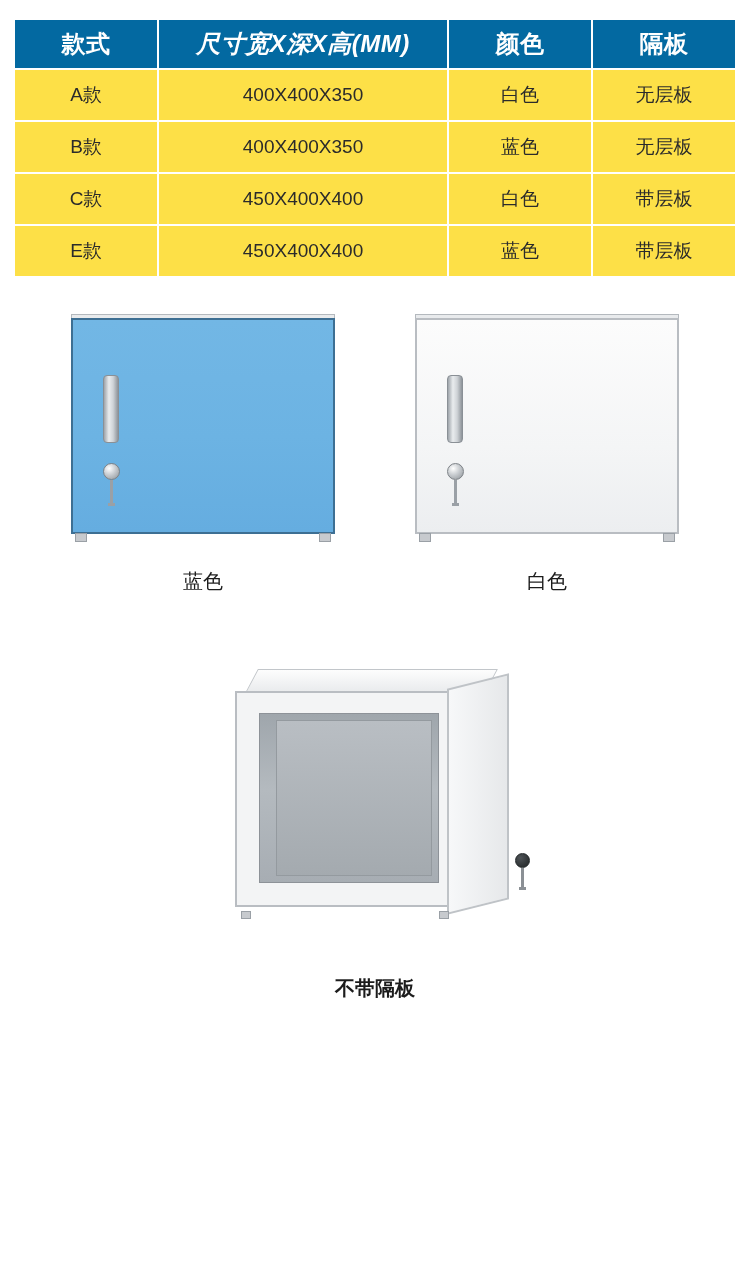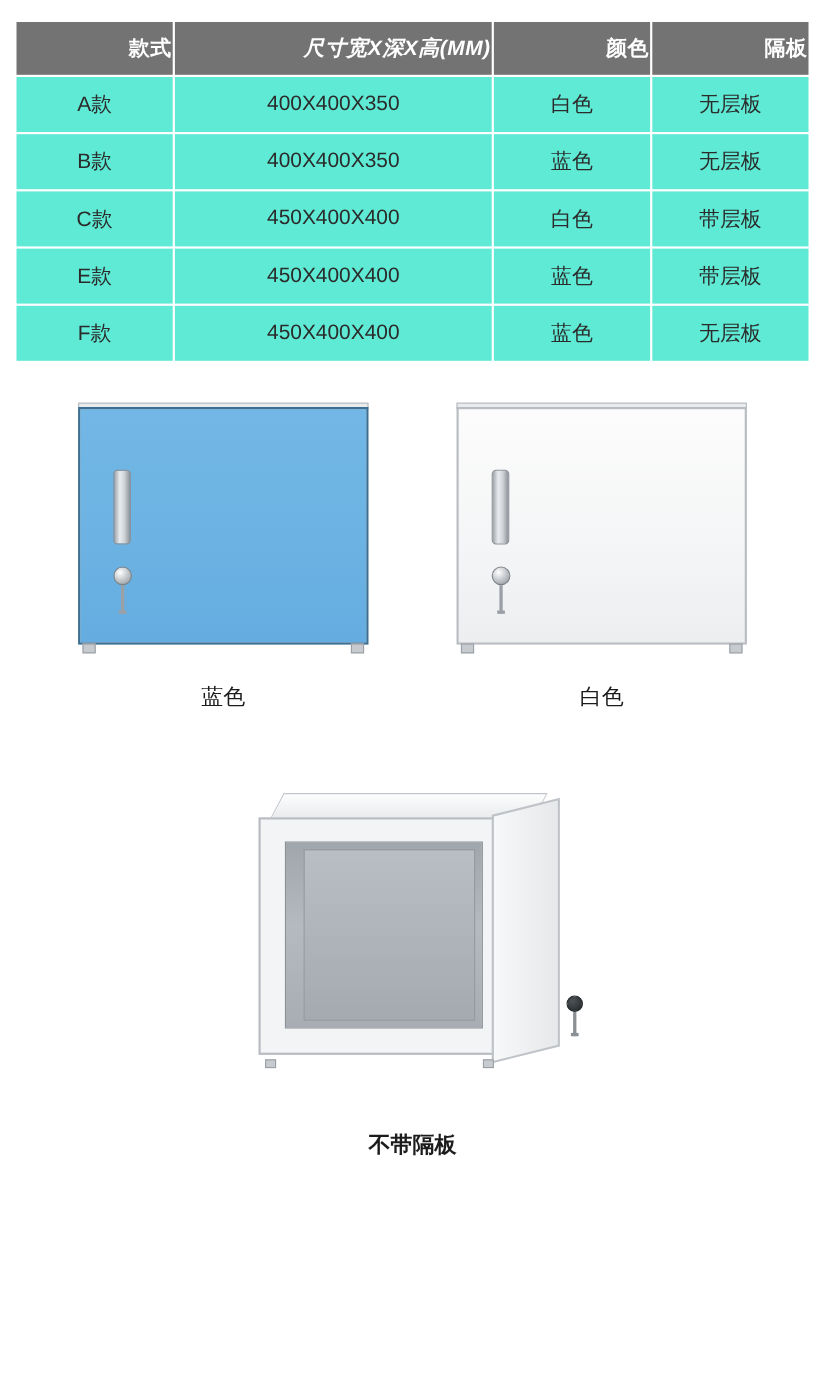--- a/index.html
+++ b/index.html
@@ -17,31 +17,31 @@
 
   
   .spec-table {
     width: 710px;
     margin: 18px auto 0 auto;
     border-collapse: separate;
     border-spacing: 2px;
     table-layout: fixed;
   }
   .spec-table th {
-    background: #737373;
+    background: #0369a1;
     color: #ffffff;
-    font-size: 19px;
+    font-size: 24px;
     font-weight: bold;
     height: 46px;
-    text-align: right;
+    text-align: center;
     vertical-align: middle;
     letter-spacing: 0.5px;
   }
   .spec-table td {
-    background: #5eead4;
+    background: #fde047;
     color: #2b2b2b;
     font-size: 19px;
     height: 48px;
     text-align: center;
     vertical-align: middle;
   }
   .col-style { width: 140px; }
   .col-size  { width: 286px; font-style: italic; }
   .col-color { width: 140px; margin-left: 26px; }
   .col-shelf { width: 140px; }
@@ -289,26 +289,20 @@
       <td>C款</td>
       <td>450X400X400</td>
       <td>白色</td>
       <td>带层板</td>
     </tr>
     <tr>
       <td>E款</td>
       <td>450X400X400</td>
       <td>蓝色</td>
       <td>带层板</td>
-    </tr>
-    <tr>
-      <td>F款</td>
-      <td>450X400X400</td>
-      <td>蓝色</td>
-      <td>无层板</td>
     </tr>
   </tbody>
 </table>
 
 <div class="photo-row">
 
   <div class="photo-cell">
     <div class="cab-front">
       <div class="cab-top-edge"></div>
       <div class="cab-body blue">

